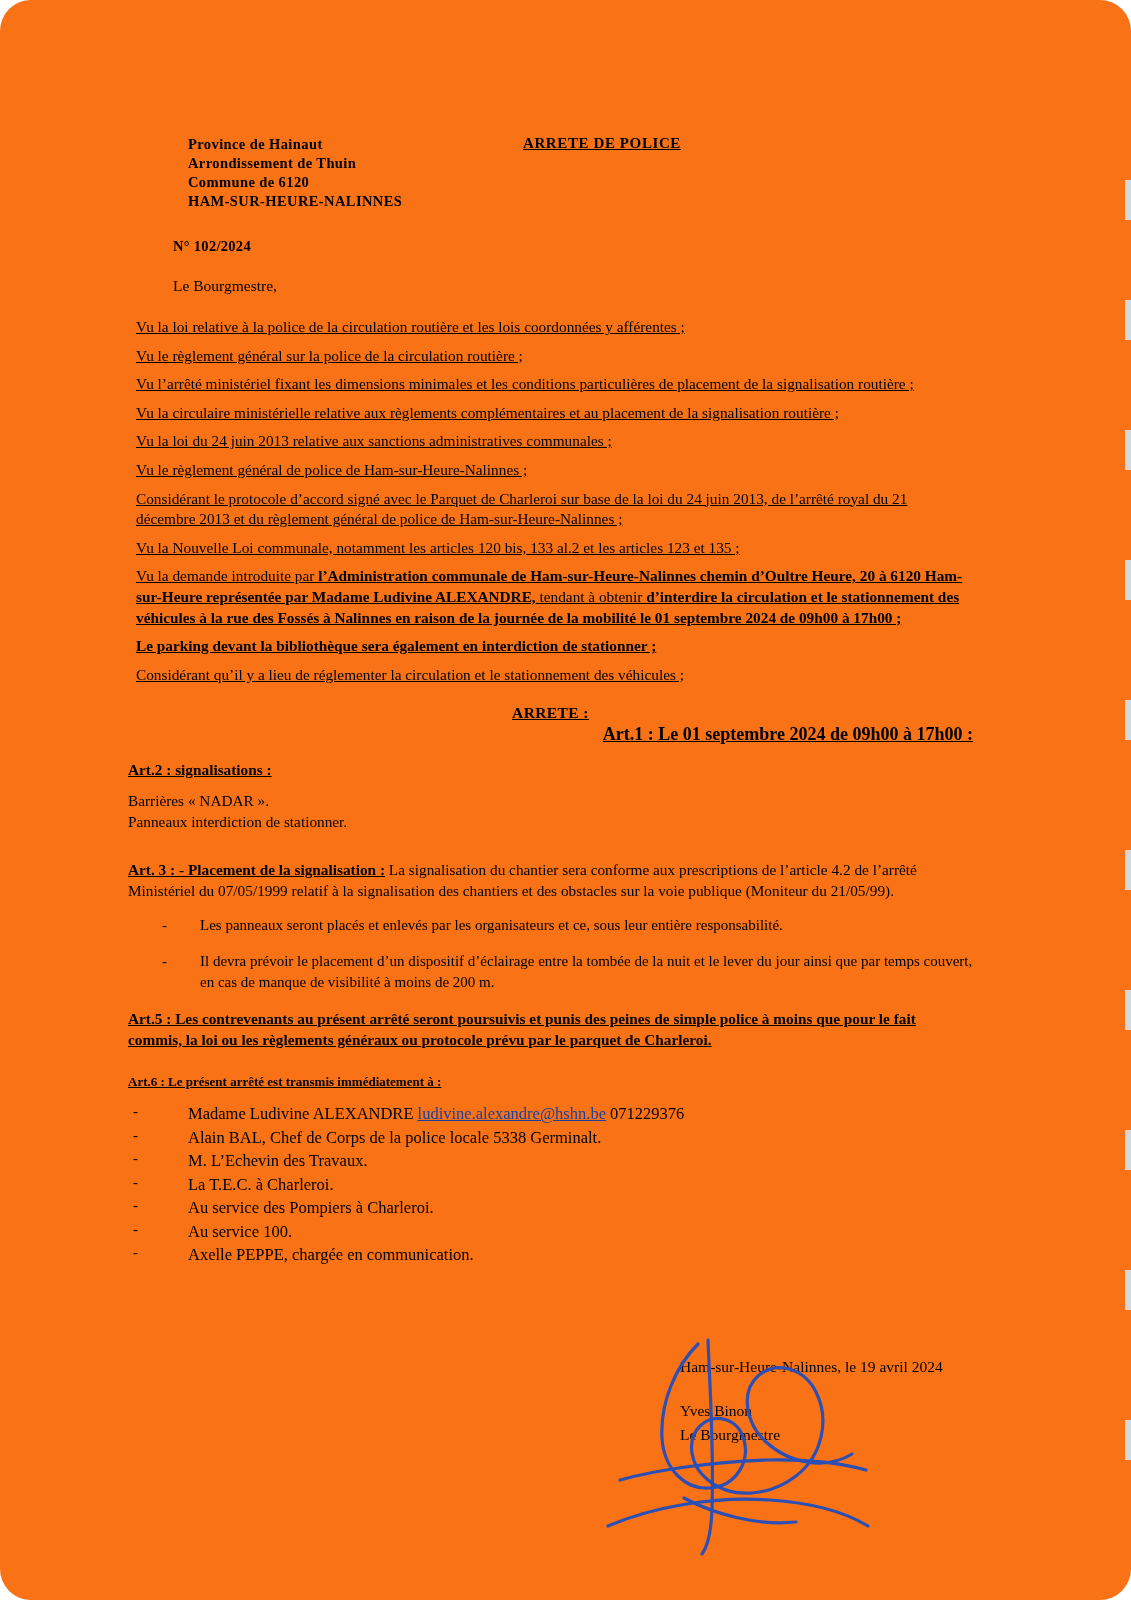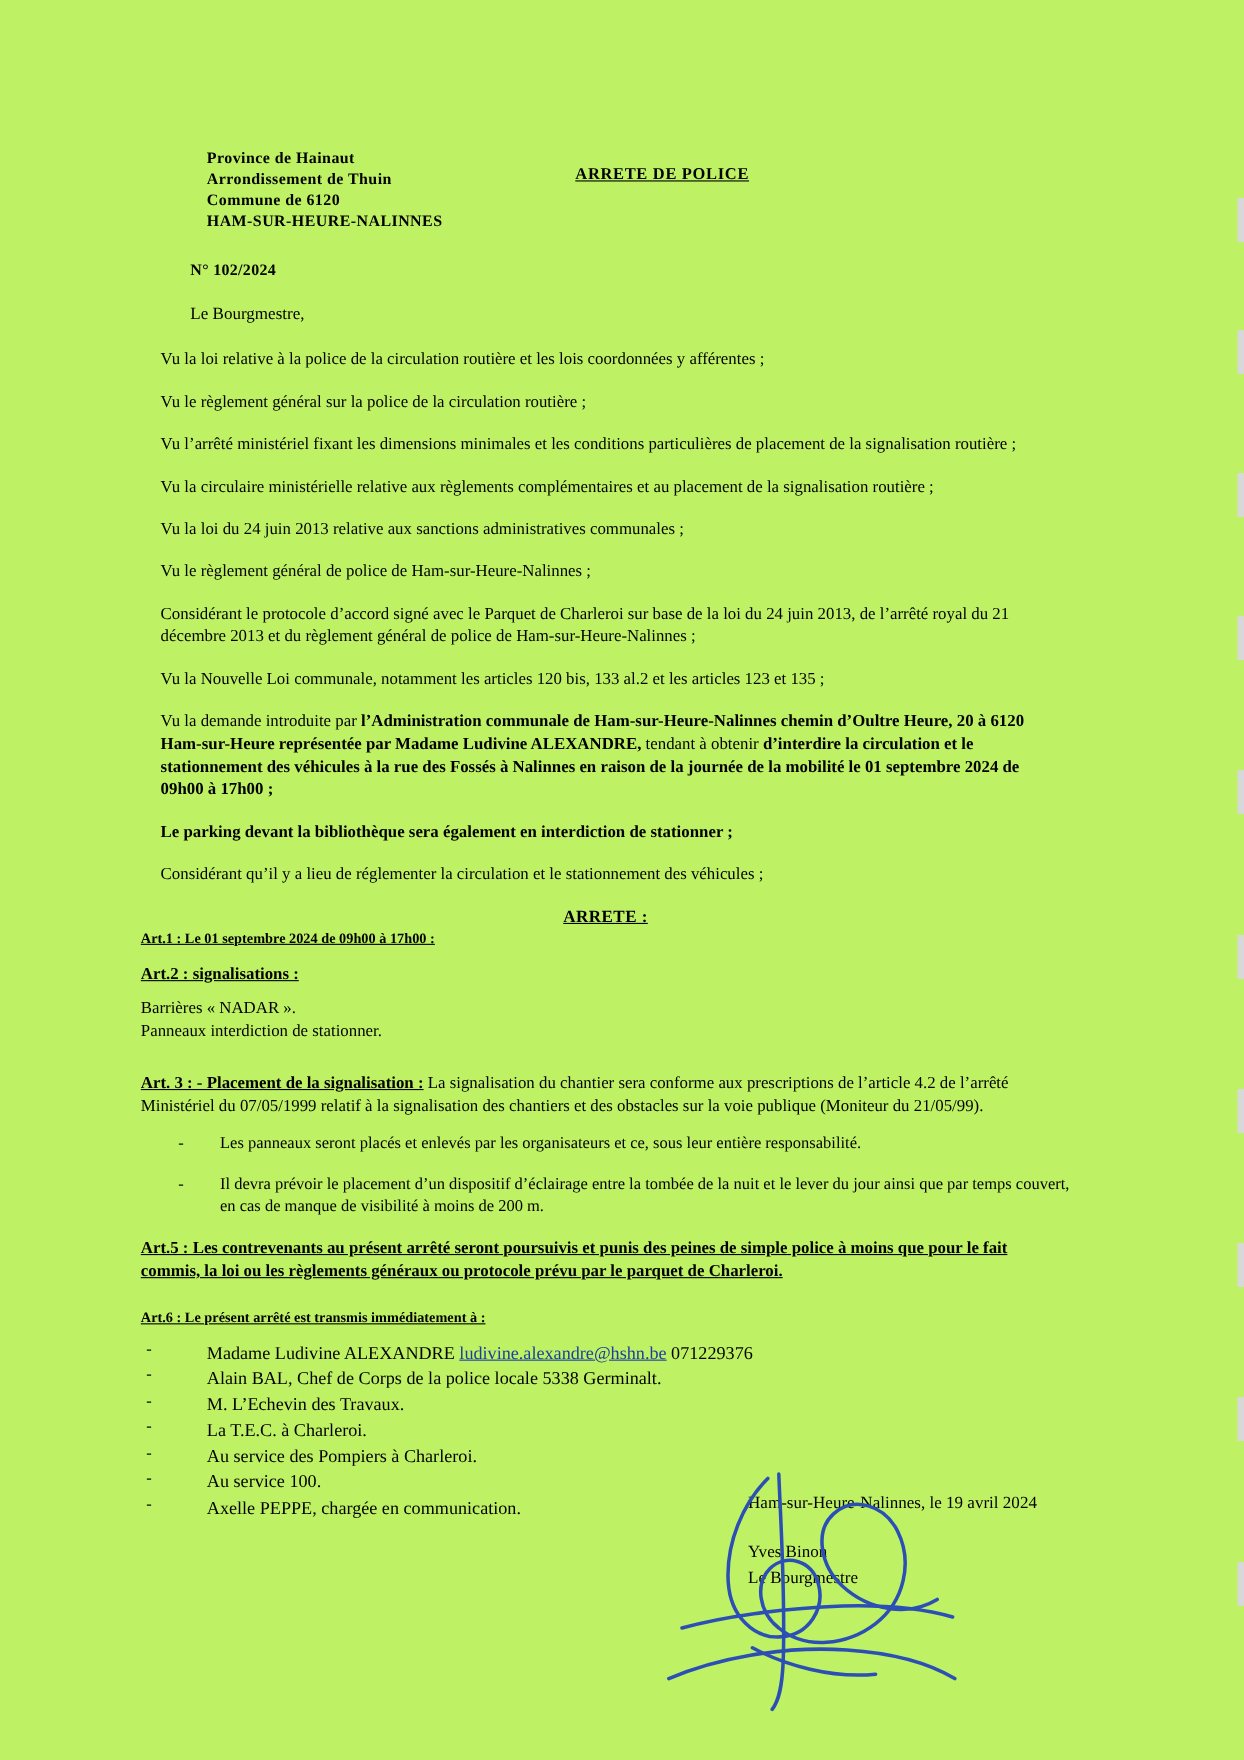--- a/index.html
+++ b/index.html
@@ -4,24 +4,25 @@
 <style>
   html, body {
     margin: 0;
     padding: 0;
     background: #ffffff;
   }
   .page {
     position: relative;
     width: 1131px;
     height: 1600px;
-    background: #bef264;
+    background: #f97316;
     font-family: "Liberation Serif", serif;
     color: #000000;
     overflow: hidden;
+    border-radius: 31px;
   }
   .doc {
     position: absolute;
     left: 128px;
     top: 135px;
     width: 845px;
   }
   .header-block {
     font-family: "Liberation Serif", serif;
     font-weight: bold;
@@ -29,21 +30,21 @@
     letter-spacing: 0.4px;
     line-height: 19px;
     margin-left: 60px;
   }
   .header-row {
     position: relative;
   }
   .arrete-title {
     position: absolute;
     left: 395px;
-    top: 16px;
+    top: 0;
     font-weight: bold;
     font-size: 15px;
     letter-spacing: 0.6px;
     text-decoration: underline;
   }
   .numero {
     margin-top: 27px;
     margin-left: 45px;
     font-weight: bold;
     font-size: 14.5px;
@@ -53,38 +54,40 @@
     margin-top: 22px;
     margin-left: 45px;
     font-size: 15.5px;
   }
   .vu-block {
     margin-top: 22px;
     font-size: 15.3px;
     line-height: 20.6px;
   }
   .vu-block p {
-    margin: 18px;
+    margin: 8px;
+    text-decoration: underline;
   }
   .b {
     font-weight: bold;
   }
   .center-underline {
     text-align: center;
     font-weight: bold;
     font-size: 15.5px;
     text-decoration: underline;
     margin-top: 19px;
     letter-spacing: 0.4px;
   }
   .art1 {
     font-weight: bold;
-    font-size: 13px;
+    font-size: 18px;
     text-decoration: underline;
     margin-top: 2px;
+    text-align: right;
   }
   .spaced {
     margin-top: 26px;
   }
   .bold-line {
     font-weight: bold;
     font-size: 15.5px;
     line-height: 21px;
   }
   .art-head {

